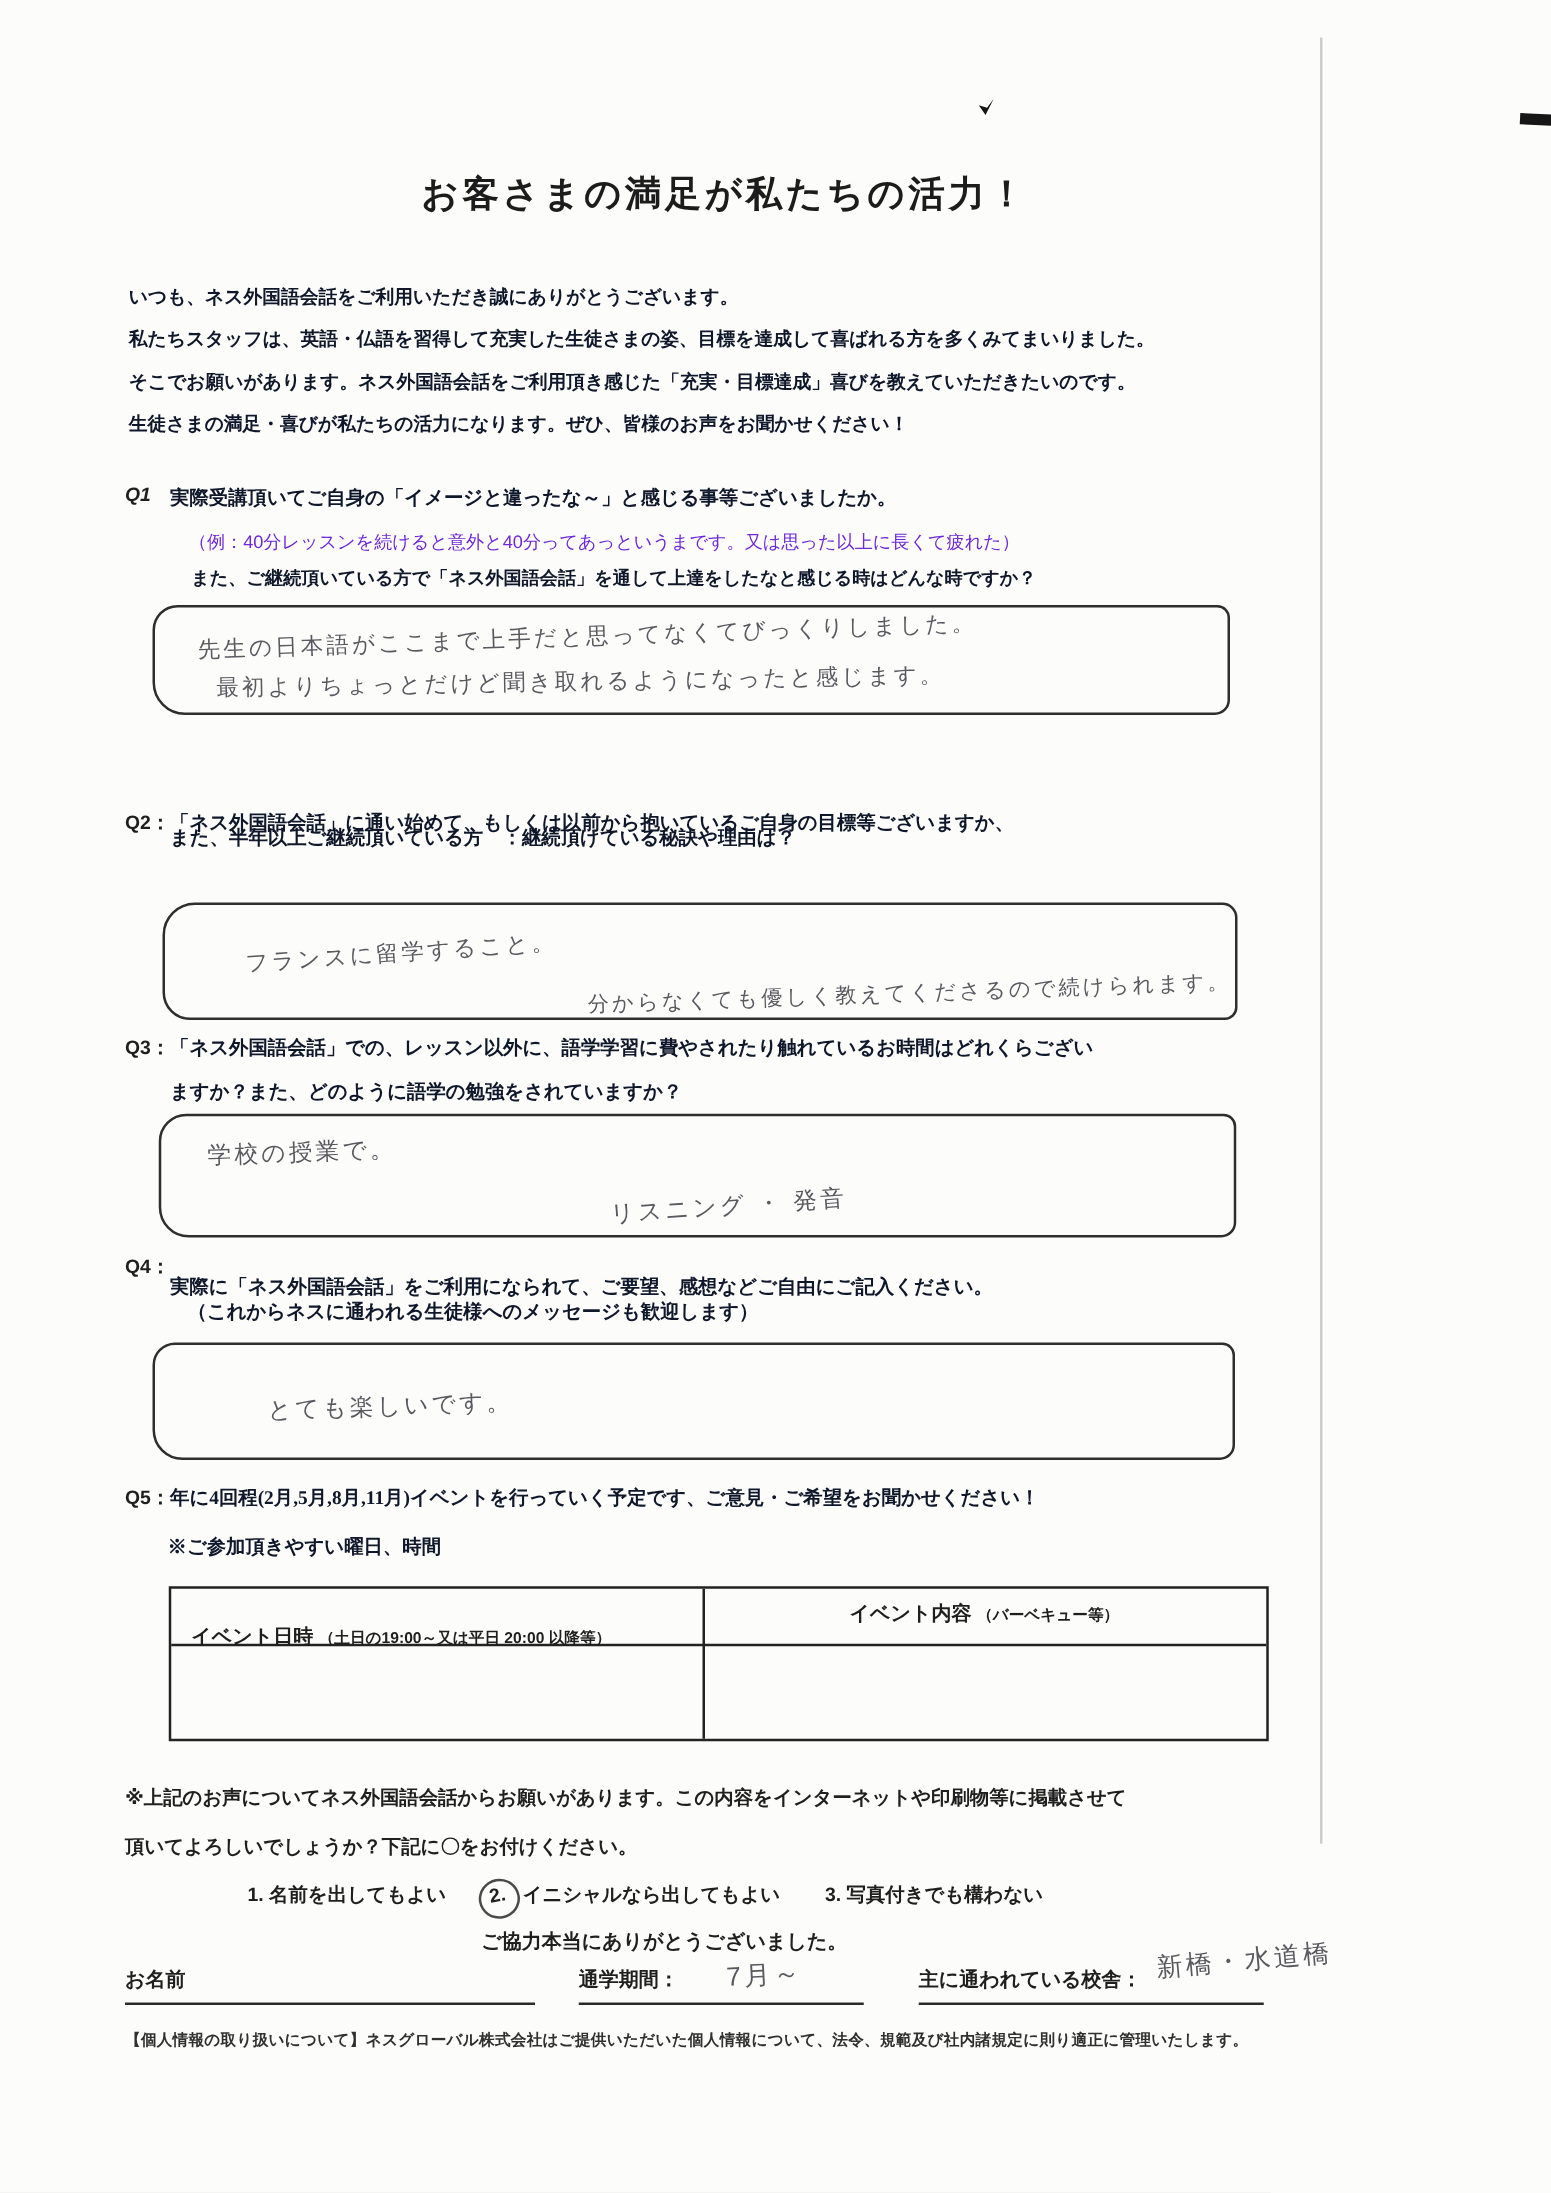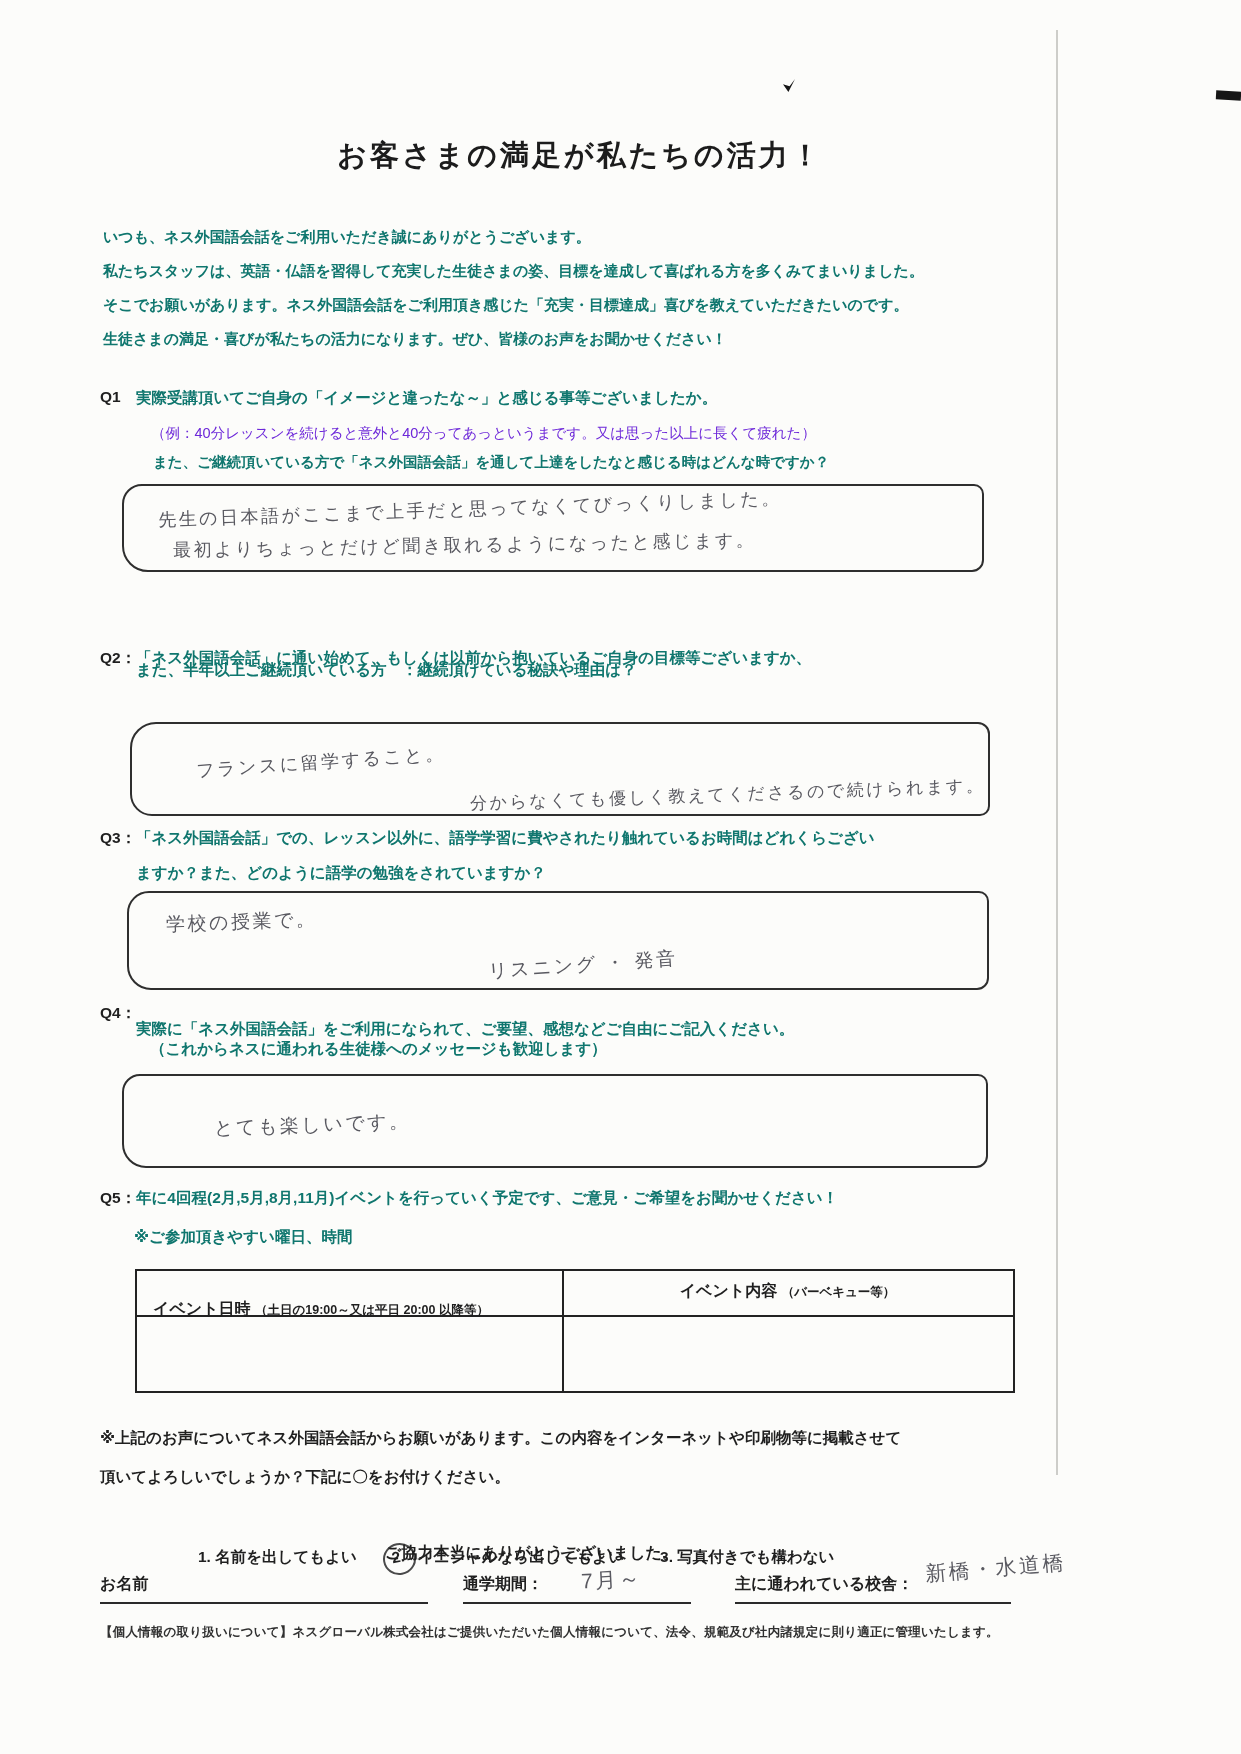--- a/index.html
+++ b/index.html
@@ -1,19 +1,19 @@
 <!DOCTYPE html>
 <html><head>
 <meta charset="utf-8">
 <style>
   html,body{margin:0;padding:0;}
   body{background:#e8e8e8;font-family:"Liberation Sans","DejaVu Sans",sans-serif;}
   .page{position:relative;width:1241px;height:1754px;background:#fcfcfa;overflow:hidden;color:#1f1f1f;}
   .abs{position:absolute;white-space:nowrap;}
-  .print{color:#0f766e;font-weight:600;}
+  .print{color:#0f172a;font-weight:600;font-family:Liberation Serif, serif;}
   .print-light{color:#6d28d9;font-weight:500;}
   .title{font-size:29px;font-weight:700;letter-spacing:3px;color:#1c1c1c;}
   .q-label{font-size:15.5px;font-weight:700;}
   .q-line{font-size:15.5px;}
   .q-sub{font-size:14.5px;}
   .hw{color:#3d3d46;font-weight:400;letter-spacing:2.5px;opacity:.85;}
   .ans-box{position:absolute;border:2px solid #2e2e2e;background:transparent;}
   .bx1{border-radius:20px 10px 12px 26px;}
   .bx2{border-radius:26px 12px 10px 22px;}
   .bx3{border-radius:22px 10px 12px 24px;}
@@ -40,21 +40,21 @@
   <div class="ink-mark" style="left:1216px;top:91px;width:25px;height:9px;transform:rotate(3deg);"></div>
   <div class="ink-mark" style="left:783px;top:79px;width:12px;height:13px;clip-path:polygon(0 40%,45% 100%,100% 0,55% 55%);"></div>
 
   <div class="abs title" style="left:315px;top:136px;width:530px;text-align:center;">お客さまの満足が私たちの活力！</div>
 
   <div class="abs print" style="left:103px;top:228px;font-size:15px;">いつも、ネス外国語会話をご利用いただき誠にありがとうございます。</div>
   <div class="abs print" style="left:103px;top:262px;font-size:15px;">私たちスタッフは、英語・仏語を習得して充実した生徒さまの姿、目標を達成して喜ばれる方を多くみてまいりました。</div>
   <div class="abs print" style="left:103px;top:330px;font-size:15px;">生徒さまの満足・喜びが私たちの活力になります。ぜひ、皆様のお声をお聞かせください！</div>
   <div class="abs print" style="left:103px;top:296px;font-size:15px;">そこでお願いがあります。ネス外国語会話をご利用頂き感じた「充実・目標達成」喜びを教えていただきたいのです。</div>
 
-  <div class="abs q-label" style="left:100px;top:388px;">Q1</div>
+  <div class="abs q-label" style="left:100px;top:388px;font-style:italic;">Q1</div>
   <div class="abs print q-line" style="left:136px;top:388px;">実際受講頂いてご自身の「イメージと違ったな～」と感じる事等ございましたか。</div>
   <div class="abs print-light q-sub" style="left:151px;top:424px;">（例：40分レッスンを続けると意外と40分ってあっというまです。又は思った以上に長くて疲れた）</div>
   <div class="abs print q-sub" style="left:153px;top:453px;">また、ご継続頂いている方で「ネス外国語会話」を通して上達をしたなと感じる時はどんな時ですか？</div>
   <div class="ans-box bx1" style="left:122px;top:484px;width:858px;height:84px;"></div>
   <div class="abs hw" style="left:158px;top:497px;font-size:18px;transform:rotate(-2deg);">先生の日本語がここまで上手だと思ってなくてびっくりしました。</div>
   <div class="abs hw" style="left:173px;top:533px;font-size:18px;transform:rotate(-1deg);">最初よりちょっとだけど聞き取れるようになったと感じます。</div>
 
   <div class="abs q-label" style="left:100px;top:648px;">Q2：</div>
   <div class="abs print q-line" style="left:136px;top:648px;">「ネス外国語会話」に通い始めて、もしくは以前から抱いているご自身の目標等ございますか、</div>
   <div class="abs print q-line" style="left:136px;top:660px;">また、半年以上ご継続頂いている方　：継続頂けている秘訣や理由は？</div>
@@ -90,21 +90,21 @@
       <span class="th-main">イベント内容</span>
       <span class="th-note">（バーベキュー等）</span>
     </div>
     <div class="abs" style="left:16px;top:58px;"></div>
     <div class="abs" style="left:440px;top:58px;"></div>
   </div>
 
   <div class="abs consent-line" style="left:100px;top:1428px;">※上記のお声についてネス外国語会話からお願いがあります。この内容をインターネットや印刷物等に掲載させて</div>
   <div class="abs consent-line" style="left:100px;top:1467px;">頂いてよろしいでしょうか？下記に〇をお付けください。</div>
 
-  <div class="abs" style="left:198px;top:1506px;display:flex;gap:36px;margin-top:41px;">
+  <div class="abs" style="left:198px;top:1506px;display:flex;gap:36px;">
     <span class="opt"><span>1.</span> <span>名前を出してもよい</span></span>
     <span class="opt"><span class="circle-num">2.</span> <span>イニシャルなら出してもよい</span></span>
     <span class="opt"><span>3.</span> <span>写真付きでも構わない</span></span>
   </div>
 
   <div class="abs" style="left:385px;top:1543px;font-size:16px;font-weight:700;">ご協力本当にありがとうございました。</div>
 
   <div class="underfield" style="left:100px;top:1572px;width:328px;">
     <span class="abs" style="left:0;top:2px;font-size:16px;font-weight:700;">お名前</span>
   </div>

